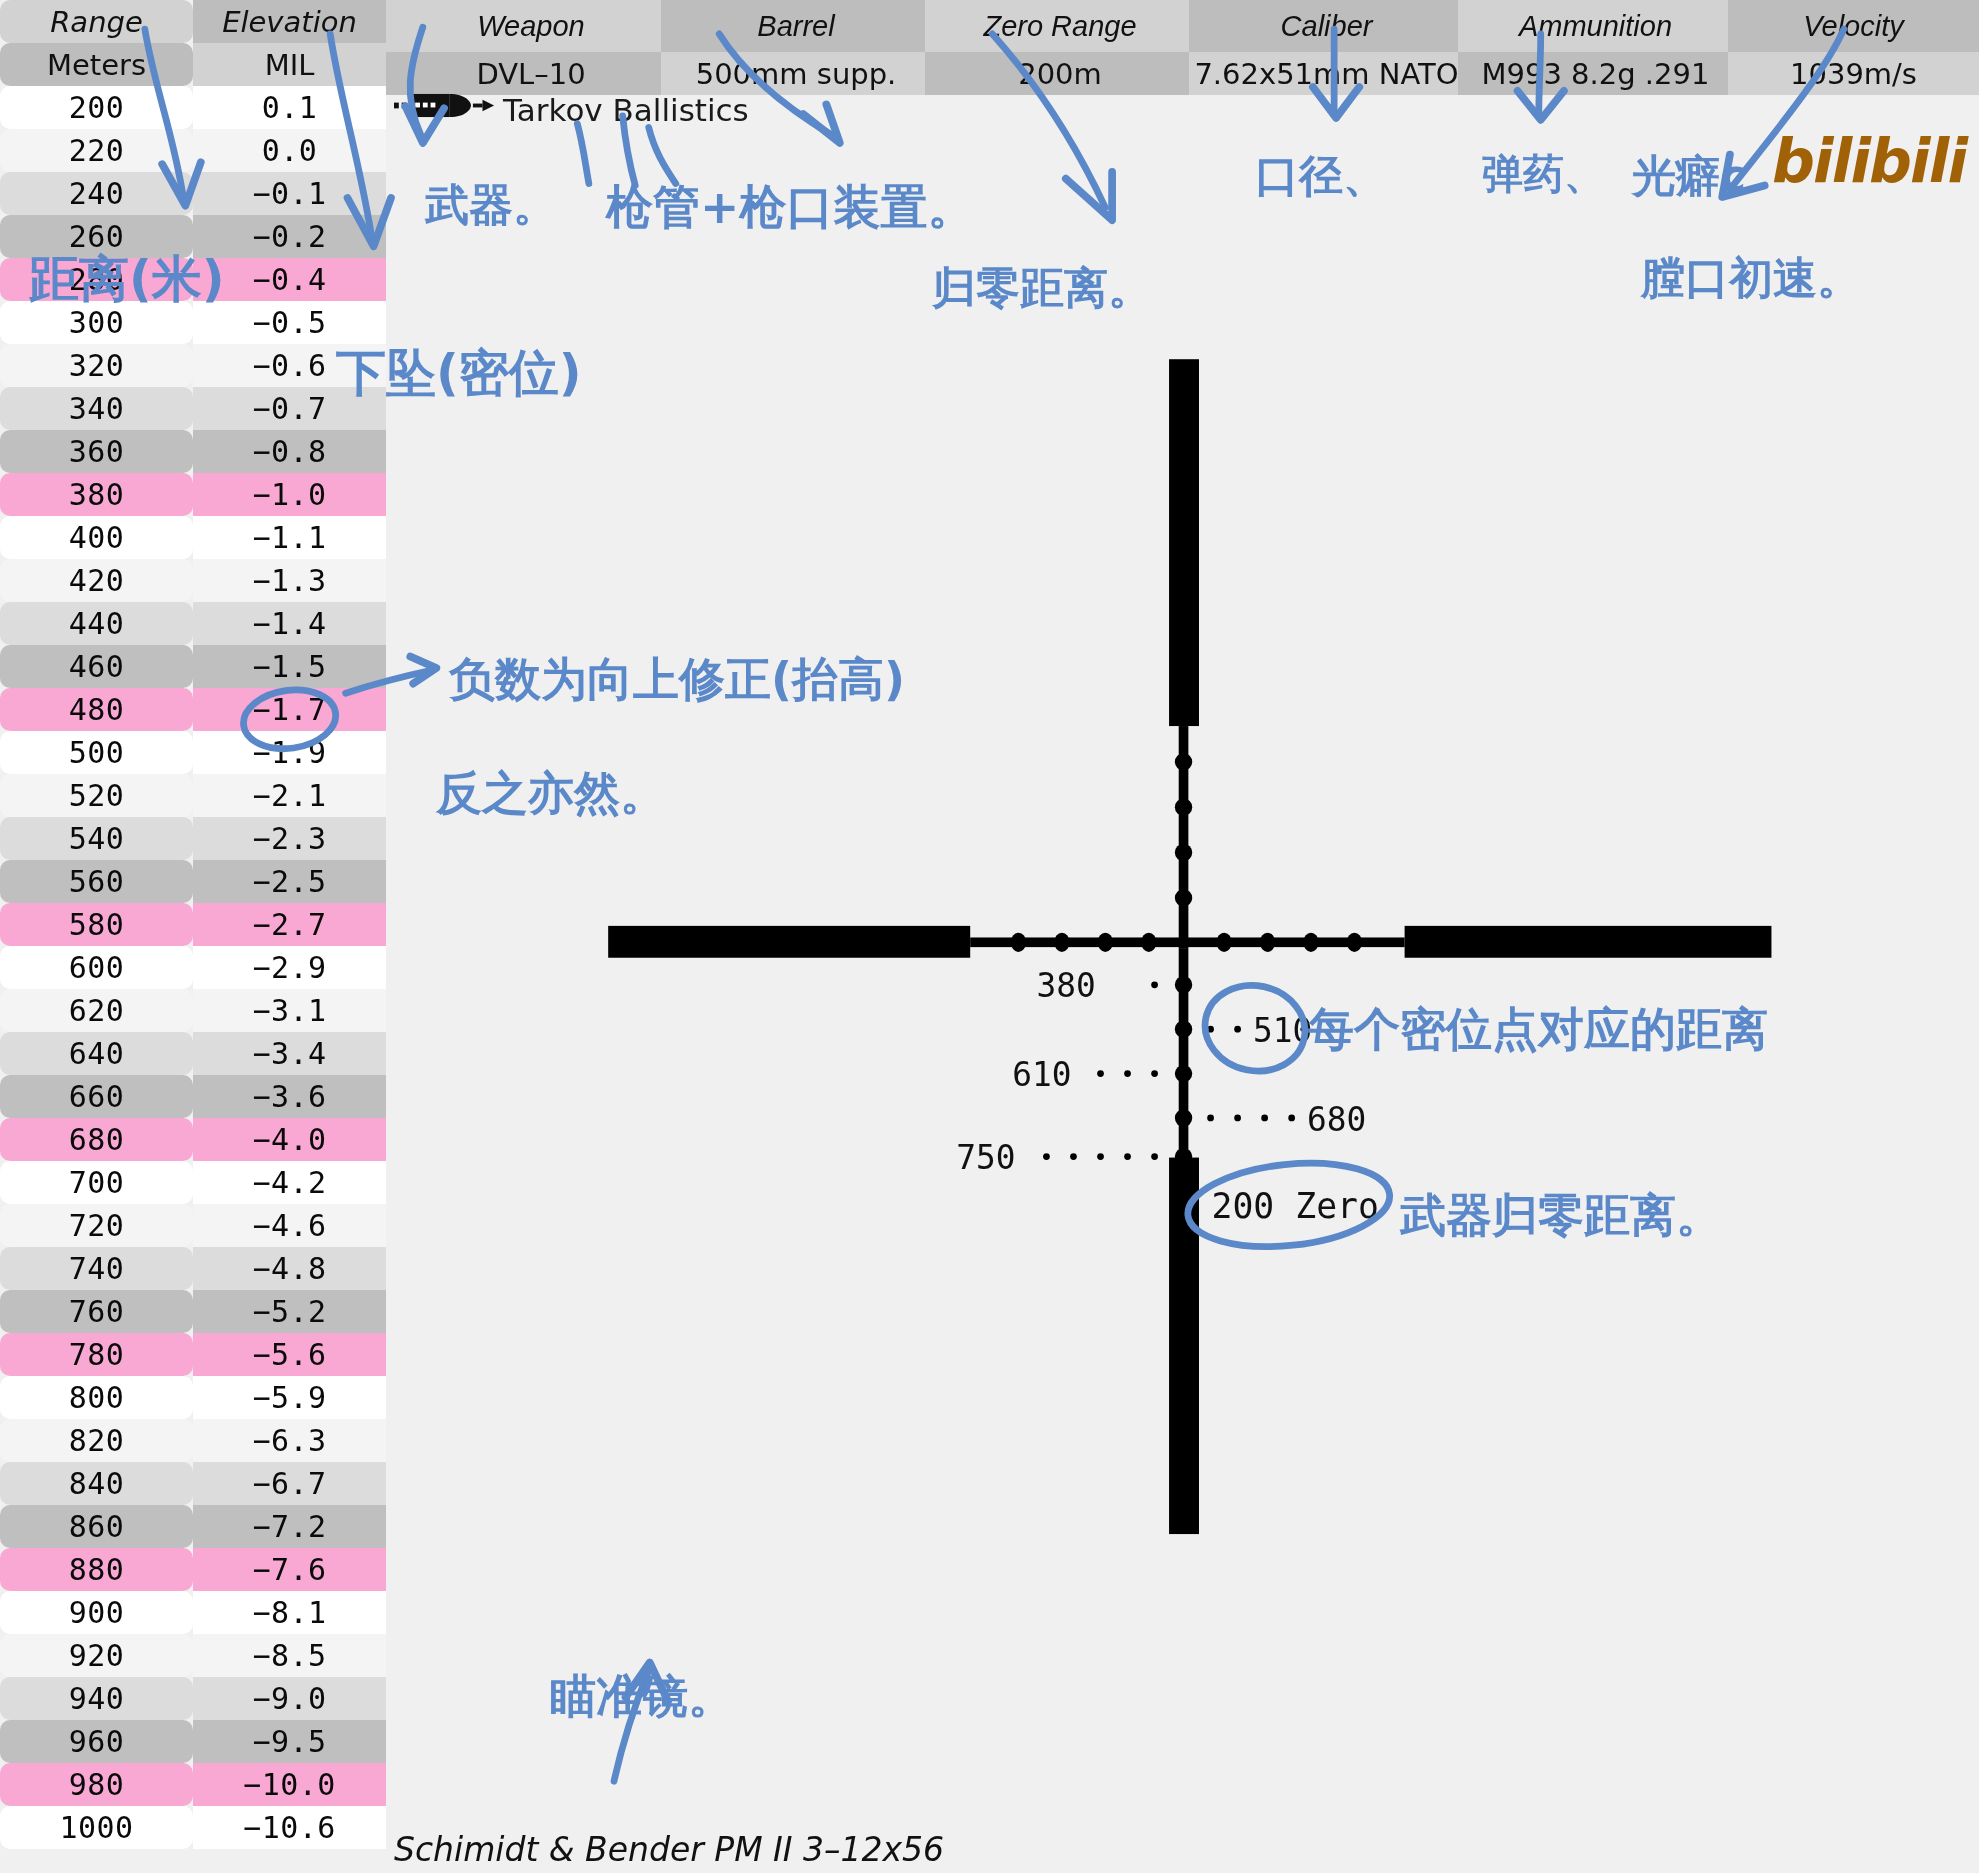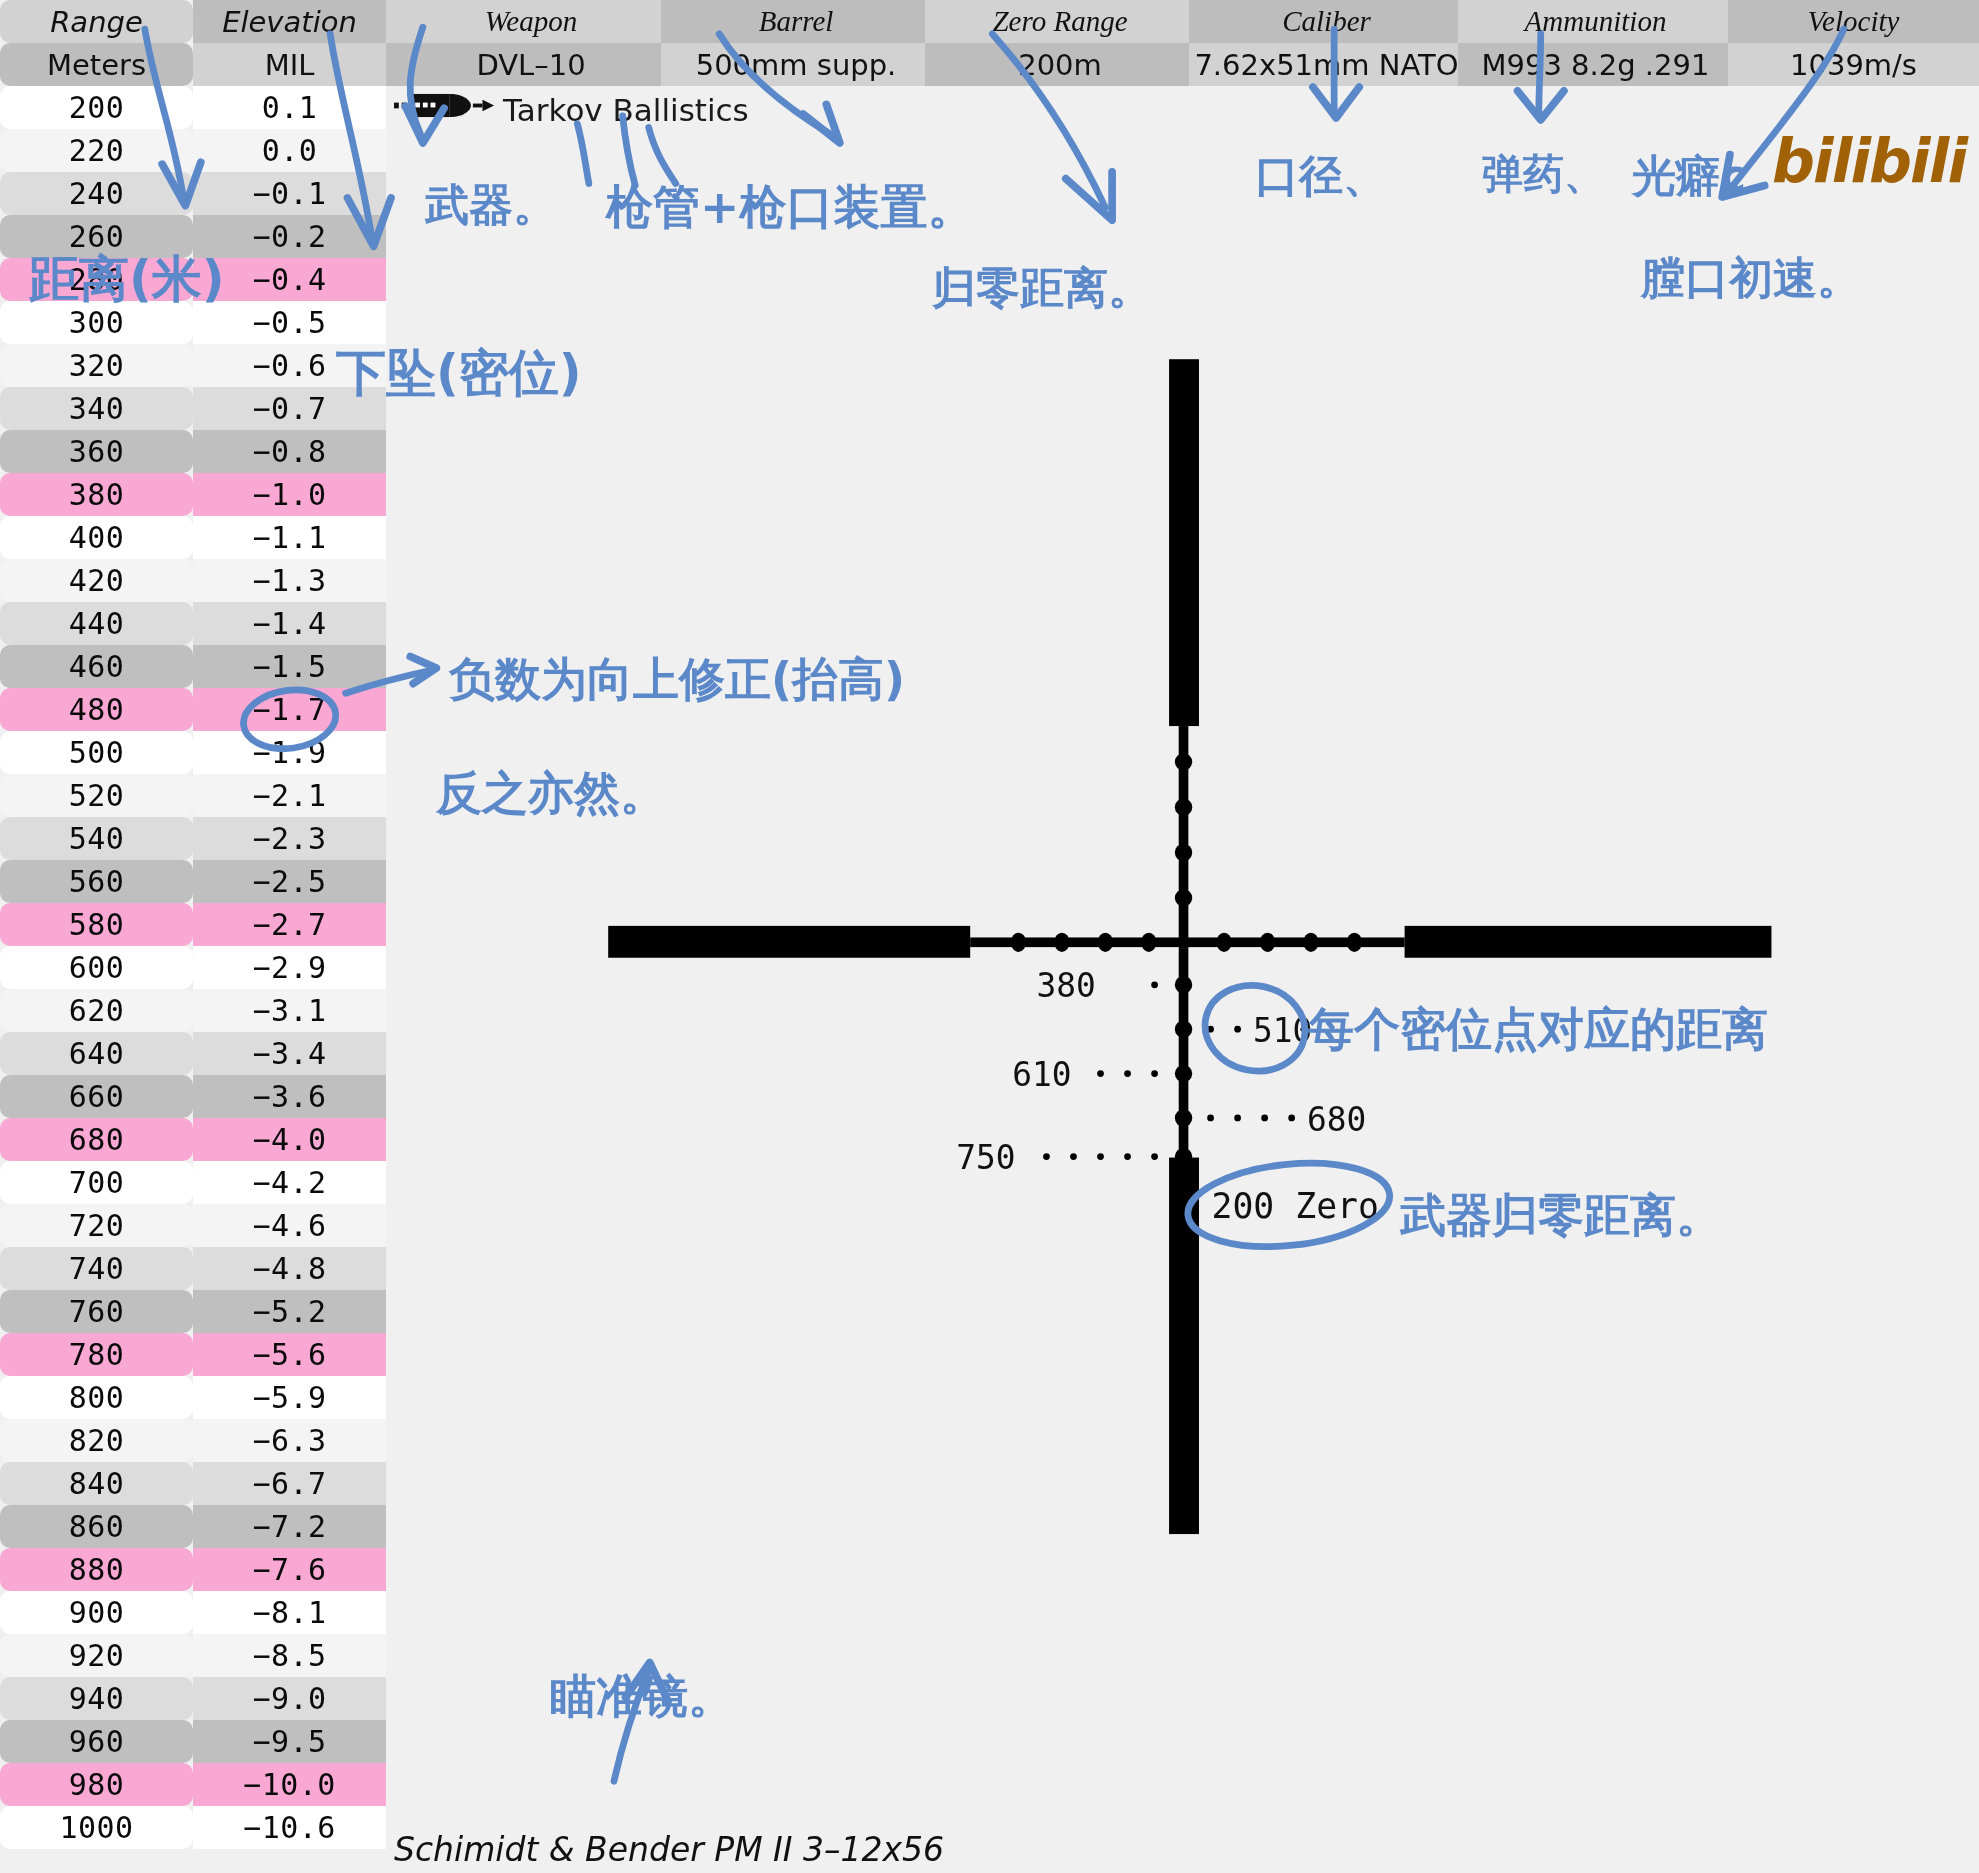--- a/index.html
+++ b/index.html
@@ -37,23 +37,23 @@
   .sh0{background:#ffffff;}
   .sh1{background:#f4f4f4;}
   .sh2{background:#dcdcdc;}
   .sh3{background:#bfbfbf;}
   .sh4{background:#f9a8d4;}
 
   
   #info-strip{position:absolute;left:386px;top:0;width:1593px;height:87px;}
   .info-col{position:absolute;top:0;}
   .info-h{
-    height:43px;display:flex;align-items:center;justify-content:center;
+    height:52px;display:flex;align-items:center;justify-content:center;
     font-style:italic;font-size:29px;color:#111;
-    font-family:Liberation Serif, serif;
+    font-family:Liberation Sans, sans-serif;
   }
   .info-v{
     height:43px;display:flex;align-items:center;justify-content:center;
     font-size:29px;color:#111;white-space:nowrap;
     font-family:"DejaVu Sans","Liberation Sans",sans-serif;
   }
 
   
   #brand-line{
     position:absolute;left:394px;top:92px;display:flex;align-items:flex-start;gap:7px;

